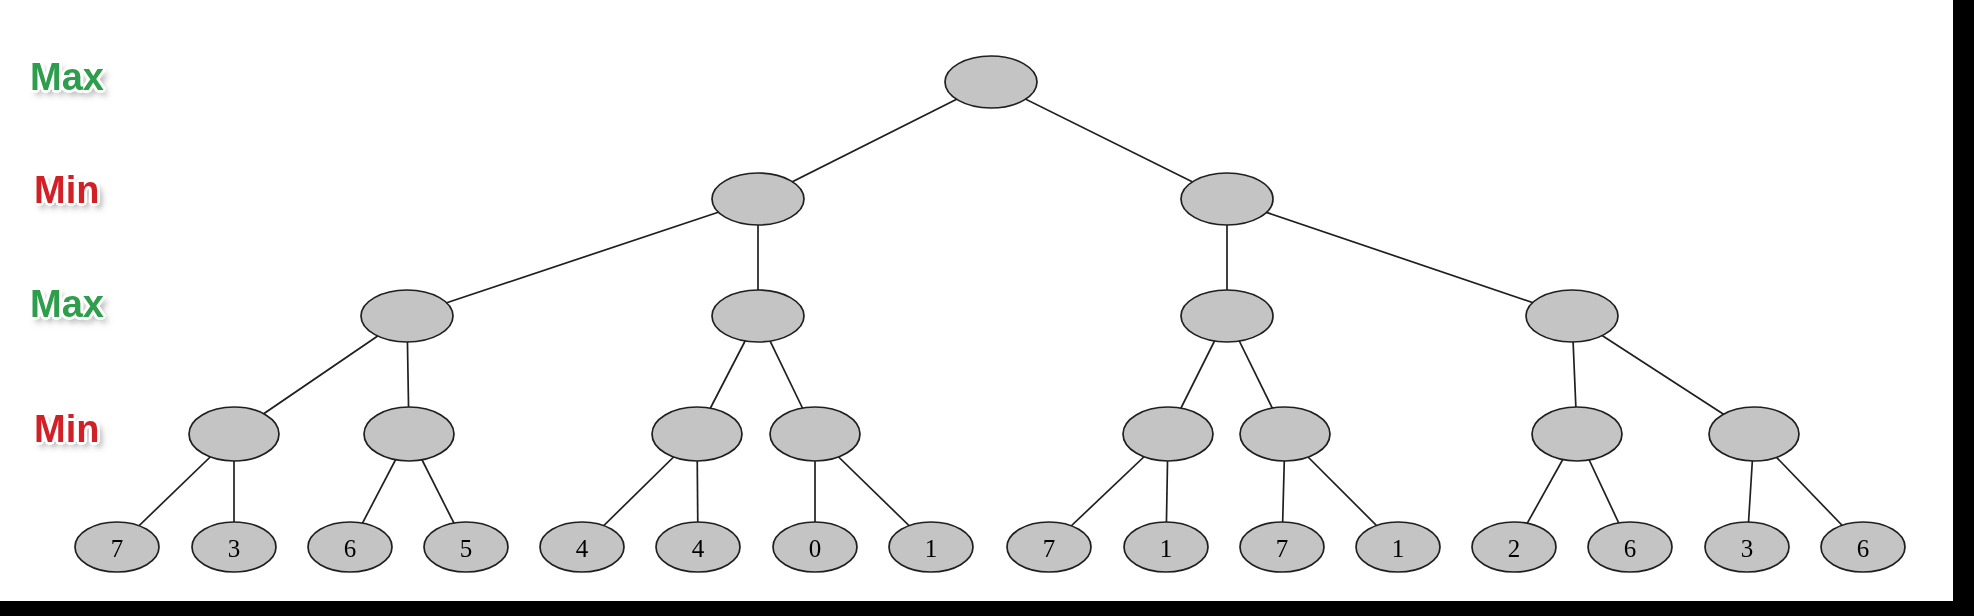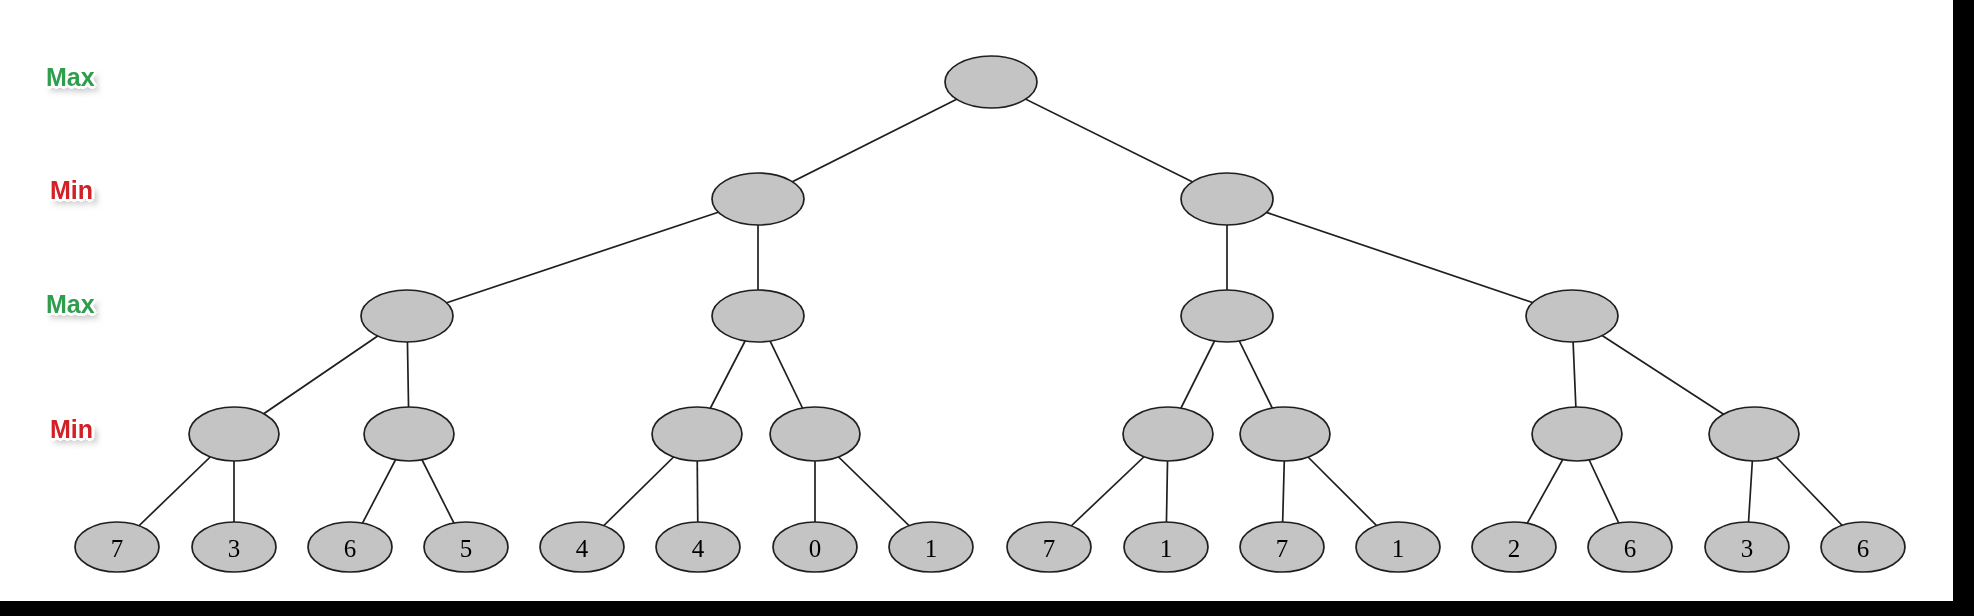--- a/index.html
+++ b/index.html
@@ -24,30 +24,29 @@
   }
   #tree-svg {
     position: absolute;
     left: 0;
     top: 0;
   }
   .level-label {
     position: absolute;
     transform: translate(0, -50%);
     font-weight: bold;
-    font-size: 25px;
+    font-size: 38px;
     line-height: 1;
     white-space: nowrap;
     text-shadow:
       -2px -2px 0 #ffffff,  2px -2px 0 #ffffff,
       -2px  2px 0 #ffffff,  2px  2px 0 #ffffff,
       -3px  0   0 #ffffff,  3px  0   0 #ffffff,
        0   -3px 0 #ffffff,  0    3px 0 #ffffff,
        4px  5px 6px rgba(70,70,70,0.55);
-    margin-left: 16px;
   }
 </style>
 </head>
 <body>
 
 <div id="slide">
   <svg id="tree-svg" width="1953" height="601" viewBox="0 0 1953 601">
       <line x1="991" y1="82" x2="758" y2="199" stroke="#1f1f1f" stroke-width="1.7"></line>
       <line x1="991" y1="82" x2="1227" y2="199" stroke="#1f1f1f" stroke-width="1.7"></line>
       <line x1="758" y1="199" x2="407" y2="316" stroke="#1f1f1f" stroke-width="1.7"></line>

